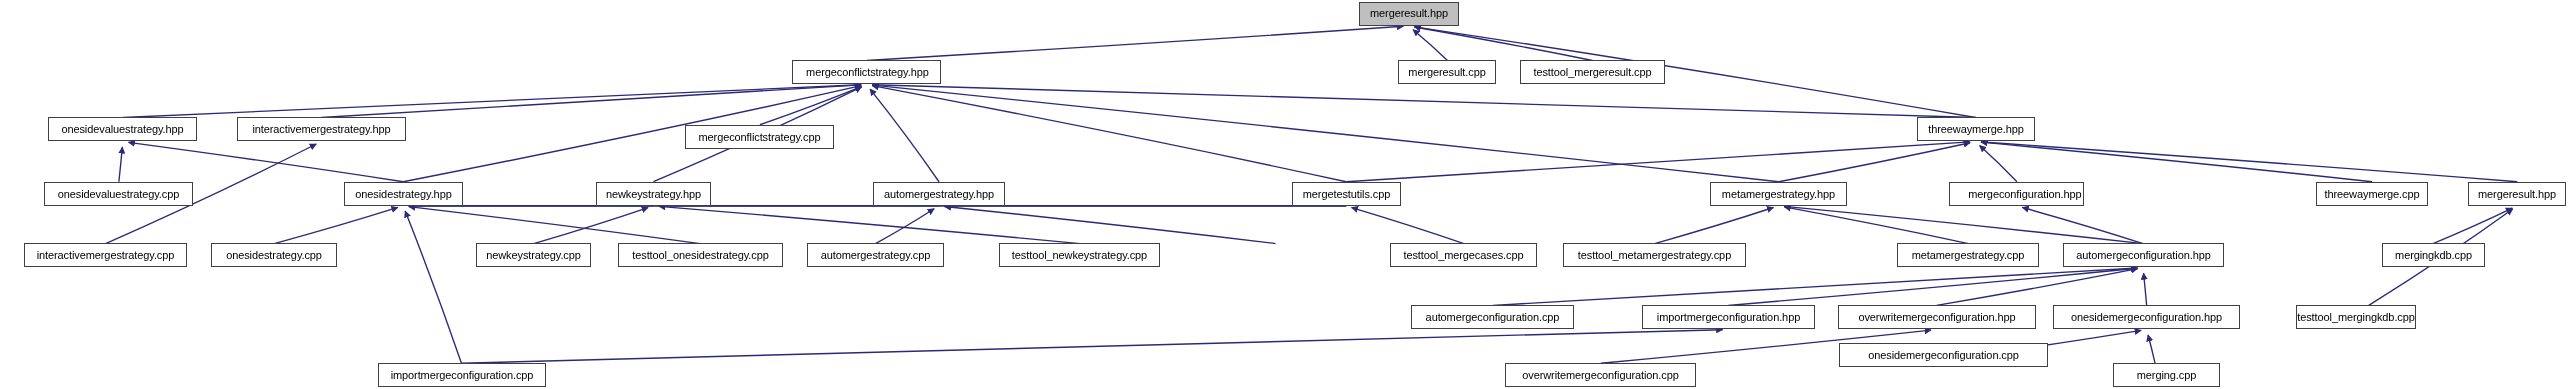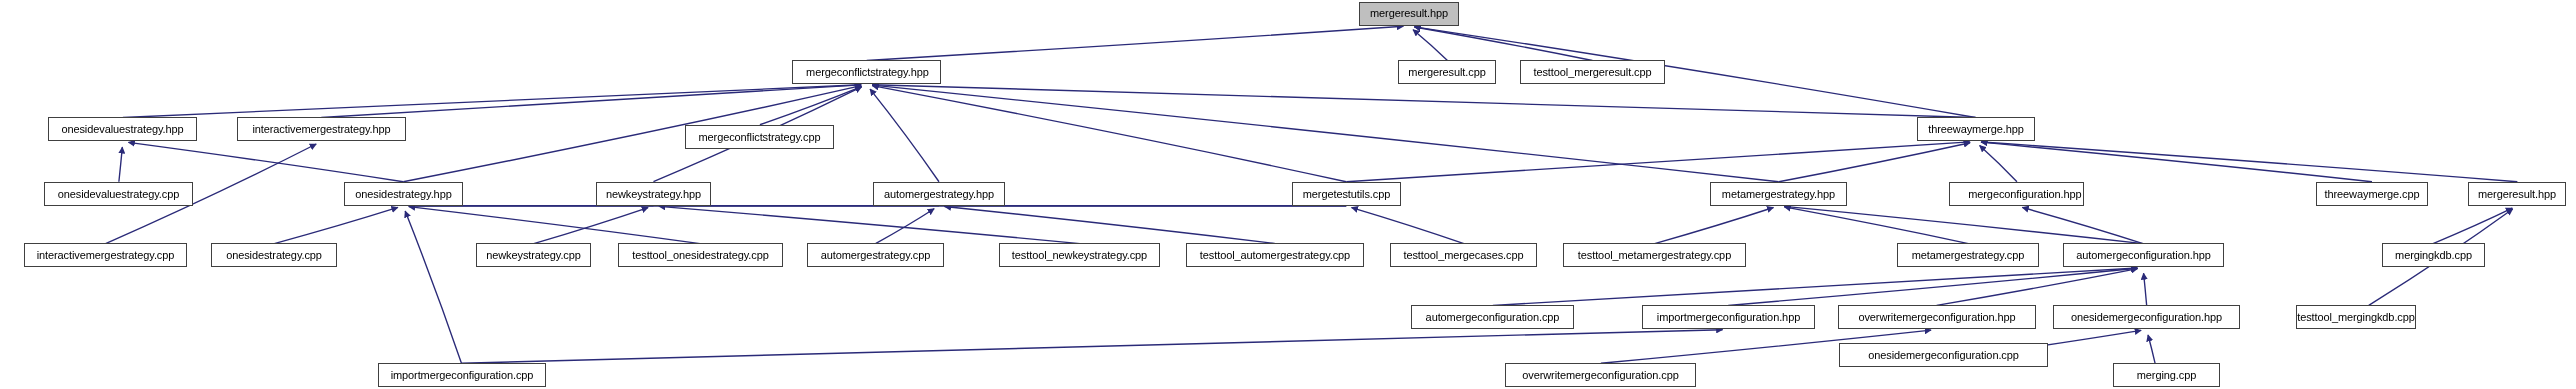--- a/index.html
+++ b/index.html
@@ -180,23 +180,20 @@
       </div>
       <div class="node" style="left: 618px; top: 243px; width: 165px;">
         <span class="node-label">testtool_onesidestrategy.cpp</span>
       </div>
       <div class="node" style="left: 807px; top: 243px; width: 137px;">
         <span class="node-label">automergestrategy.cpp</span>
       </div>
       <div class="node" style="left: 999px; top: 243px; width: 161px;">
         <span class="node-label">testtool_newkeystrategy.cpp</span>
       </div>
-      <div class="node" style="left: 1186px; top: 243px; width: 178px;">
-        <span class="node-label">testtool_automergestrategy.cpp</span>
-      </div>
       <div class="node" style="left: 1390px; top: 243px; width: 147px;">
         <span class="node-label">testtool_mergecases.cpp</span>
       </div>
       <div class="node" style="left: 1563px; top: 243px; width: 183px;">
         <span class="node-label">testtool_metamergestrategy.cpp</span>
       </div>
       <div class="node" style="left: 1897px; top: 243px; width: 142px;">
         <span class="node-label">metamergestrategy.cpp</span>
       </div>
       <div class="node" style="left: 2063px; top: 243px; width: 161px;">

